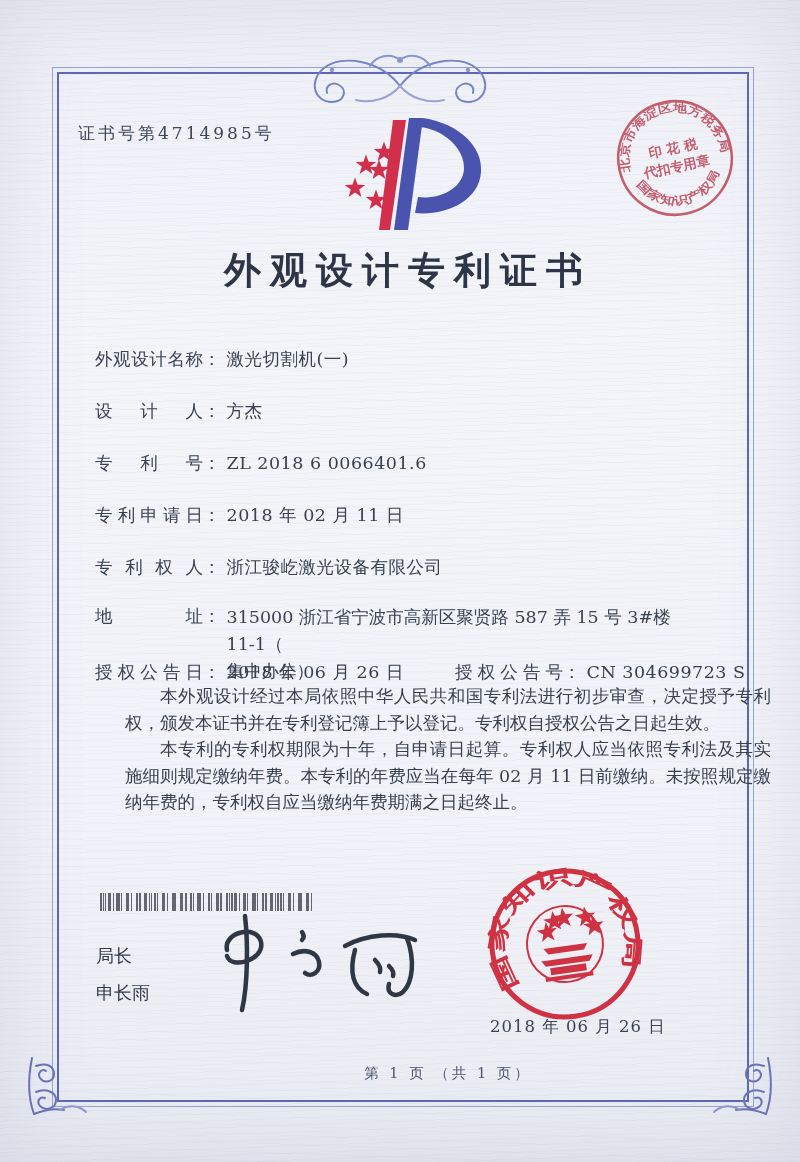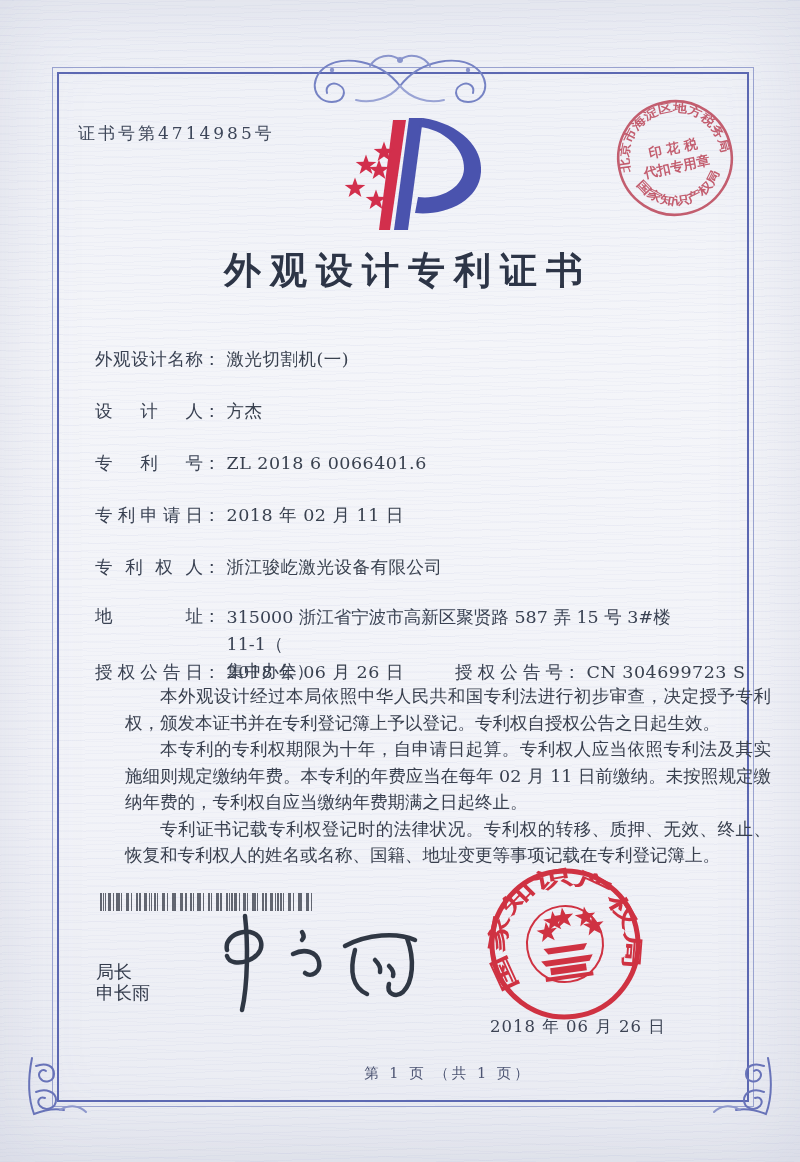--- a/index.html
+++ b/index.html
@@ -59,21 +59,21 @@
     position:absolute;left:79px;top:683px;width:646px;
     font-size:17.5px;line-height:26.5px;text-align:justify;color:#39404f;margin-left:46px;
   }
   .paragraphs p{margin:0;text-indent:2em;}
   .barcode{
     position:absolute;left:100px;top:893px;width:212px;height:18px;opacity:.8;
     background:
       repeating-linear-gradient(90deg,#3f4450 0 2px,transparent 2px 3px,#3f4450 3px 4px,transparent 4px 8px,#3f4450 8px 11px,transparent 11px 13px,#3f4450 13px 14px,transparent 14px 18px),
       repeating-linear-gradient(90deg,transparent 0 5px,#3f4450 5px 6px,transparent 6px 16px,#3f4450 16px 18px,transparent 18px 23px);
   }
-  .signer-title{position:absolute;left:96px;top:944px;font-size:18px;color:#333b4c;font-family:"DejaVu Sans","Liberation Sans",sans-serif;margin-top:16px;}
+  .signer-title{position:absolute;left:96px;top:944px;font-size:18px;color:#333b4c;font-family:"DejaVu Sans","Liberation Sans",sans-serif;}
   .signer-name{position:absolute;left:96px;top:981px;font-size:18px;color:#333b4c;font-family:"DejaVu Sans","Liberation Sans",sans-serif;}
   .signature{position:absolute;left:205px;top:912px;width:225px;height:108px;}
   .seal{position:absolute;left:485px;top:864px;width:160px;height:160px;transform:rotate(-8deg);}
   .seal-date{
     position:absolute;left:490px;top:1016px;font-size:16.5px;letter-spacing:1px;color:#3c4354;
   }
   .footer{
     position:absolute;left:0;top:1064px;width:100%;text-align:center;
     font-size:14.5px;letter-spacing:3px;color:#4c5472;padding-left:48px;
   }
@@ -183,21 +183,20 @@
   <div class="row row-grant">
     <span class="lbl">授权公告日</span><span class="colon">：</span><span class="val">2018 年 06 月 26 日</span>
     <span class="grant-no">
       <span class="lbl">授权公告号</span><span class="colon">：</span><span class="val">CN 304699723 S</span>
     </span>
   </div>
 
   <div class="paragraphs">
     <p>本外观设计经过本局依照中华人民共和国专利法进行初步审查，决定授予专利权，颁发本证书并在专利登记簿上予以登记。专利权自授权公告之日起生效。</p>
     <p>本专利的专利权期限为十年，自申请日起算。专利权人应当依照专利法及其实施细则规定缴纳年费。本专利的年费应当在每年 02 月 11 日前缴纳。未按照规定缴纳年费的，专利权自应当缴纳年费期满之日起终止。</p>
-    <p>专利证书记载专利权登记时的法律状况。专利权的转移、质押、无效、终止、恢复和专利权人的姓名或名称、国籍、地址变更等事项记载在专利登记簿上。</p>
   </div>
 
   <div class="barcode"></div>
 
   <div class="signer-title">局长</div>
   <div class="signer-name">申长雨</div>
 
   <svg class="signature" viewBox="0 0 225 108">
     <g fill="none" stroke="#2f3744" stroke-width="4.5" stroke-linecap="round">
       <path d="M22,38 C18,20 52,12 56,30 C60,48 26,58 22,44"></path>

